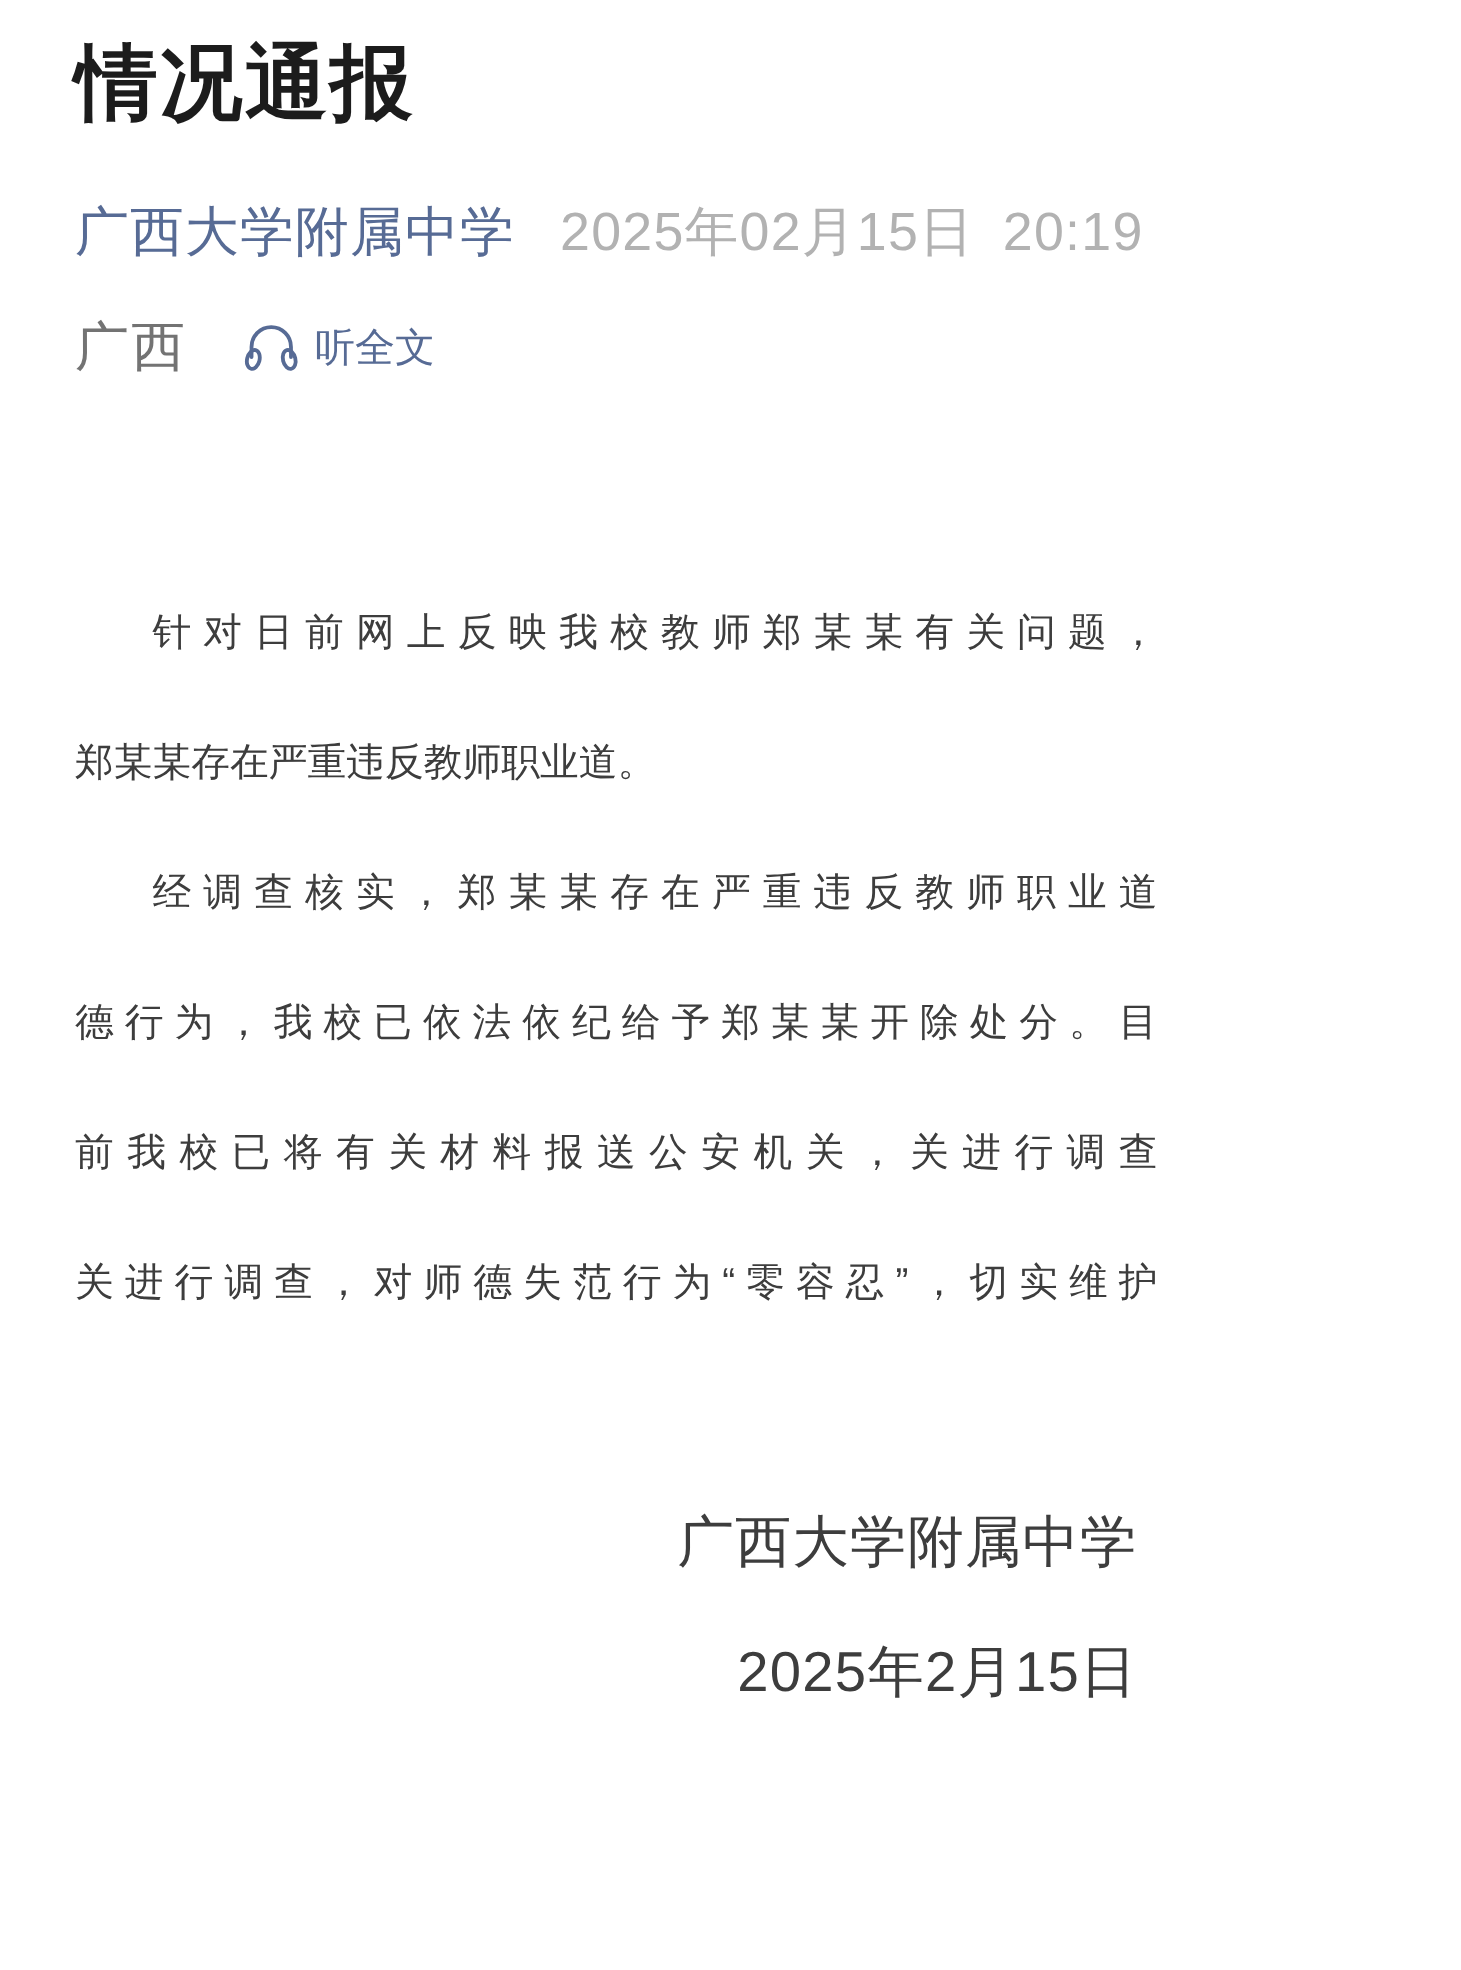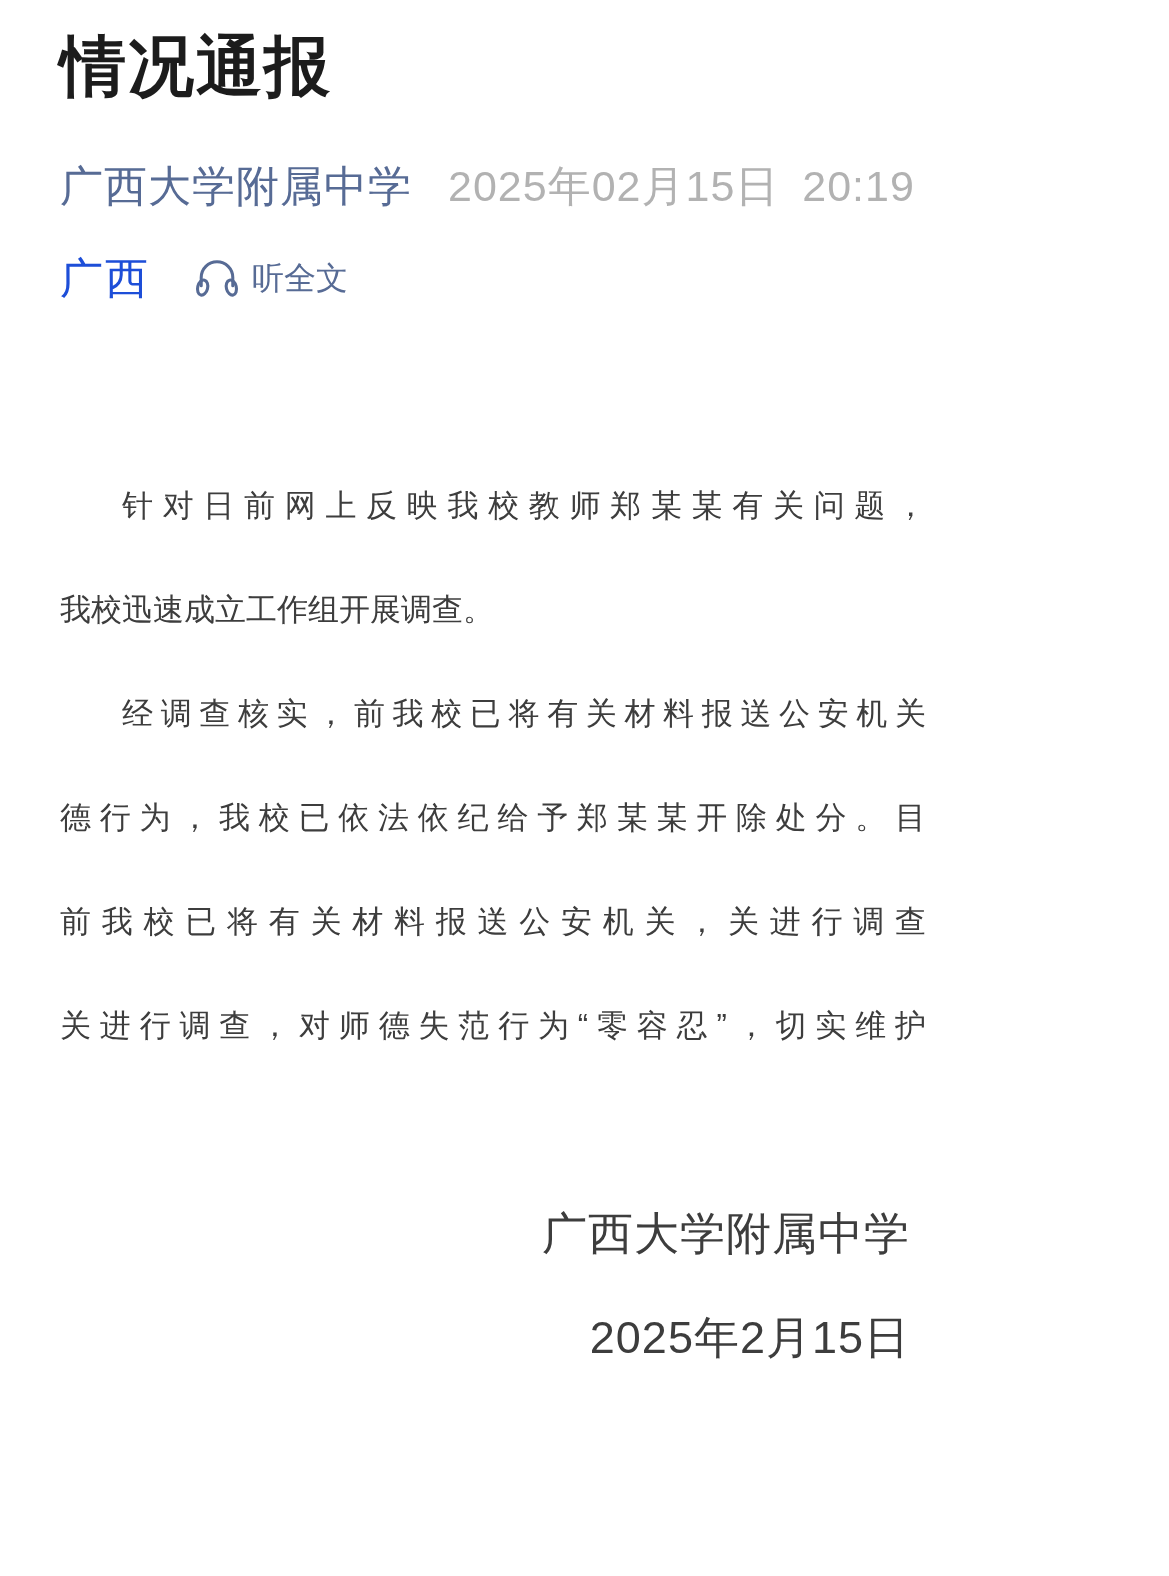--- a/index.html
+++ b/index.html
@@ -45,21 +45,21 @@
     word-spacing: 10px;
   }
   .meta-row2 {
     margin-top: 36px;
     display: flex;
     align-items: center;
     font-size: 43px;
     line-height: 56px;
   }
   .location {
-    color: #1d4ed8;
+    color: #737373;
     letter-spacing: 2px;
   }
   .listen-btn {
     margin-left: 44px;
     display: flex;
     align-items: center;
     background: none;
     border: none;
     padding: 0;
     font-family: inherit;
@@ -109,22 +109,22 @@
         <path d="M7.5 31 v-8.5 a16.5 16.5 0 0 1 33 0 V31"></path>
         <ellipse cx="9" cy="33" rx="5.2" ry="8" transform="rotate(14 9 33)"></ellipse>
         <ellipse cx="39" cy="33" rx="5.2" ry="8" transform="rotate(-14 39 33)"></ellipse>
       </svg>
       <span>听全文</span>
     </button>
   </div>
 
   <div class="article-body">
       <div class="body-line first">针对日前网上反映我校教师郑某某有关问题，</div>
-      <div class="body-line last">我校迅速成立工作组开展调查。</div>
-      <div class="body-line first">经调查核实，前我校已将有关材料报送公安机关</div>
+      <div class="body-line last">郑某某存在严重违反教师职业道。</div>
+      <div class="body-line first">经调查核实，郑某某存在严重违反教师职业道</div>
       <div class="body-line">德行为，我校已依法依纪给予郑某某开除处分。目</div>
       <div class="body-line">前我校已将有关材料报送公安机关，关进行调查</div>
       <div class="body-line">关进行调查，对师德失范行为“零容忍”，切实维护</div>
     </div>
 
   <div class="signature">
     <div>广西大学附属中学</div>
     <div>2025年2月15日</div>
   </div>
 

